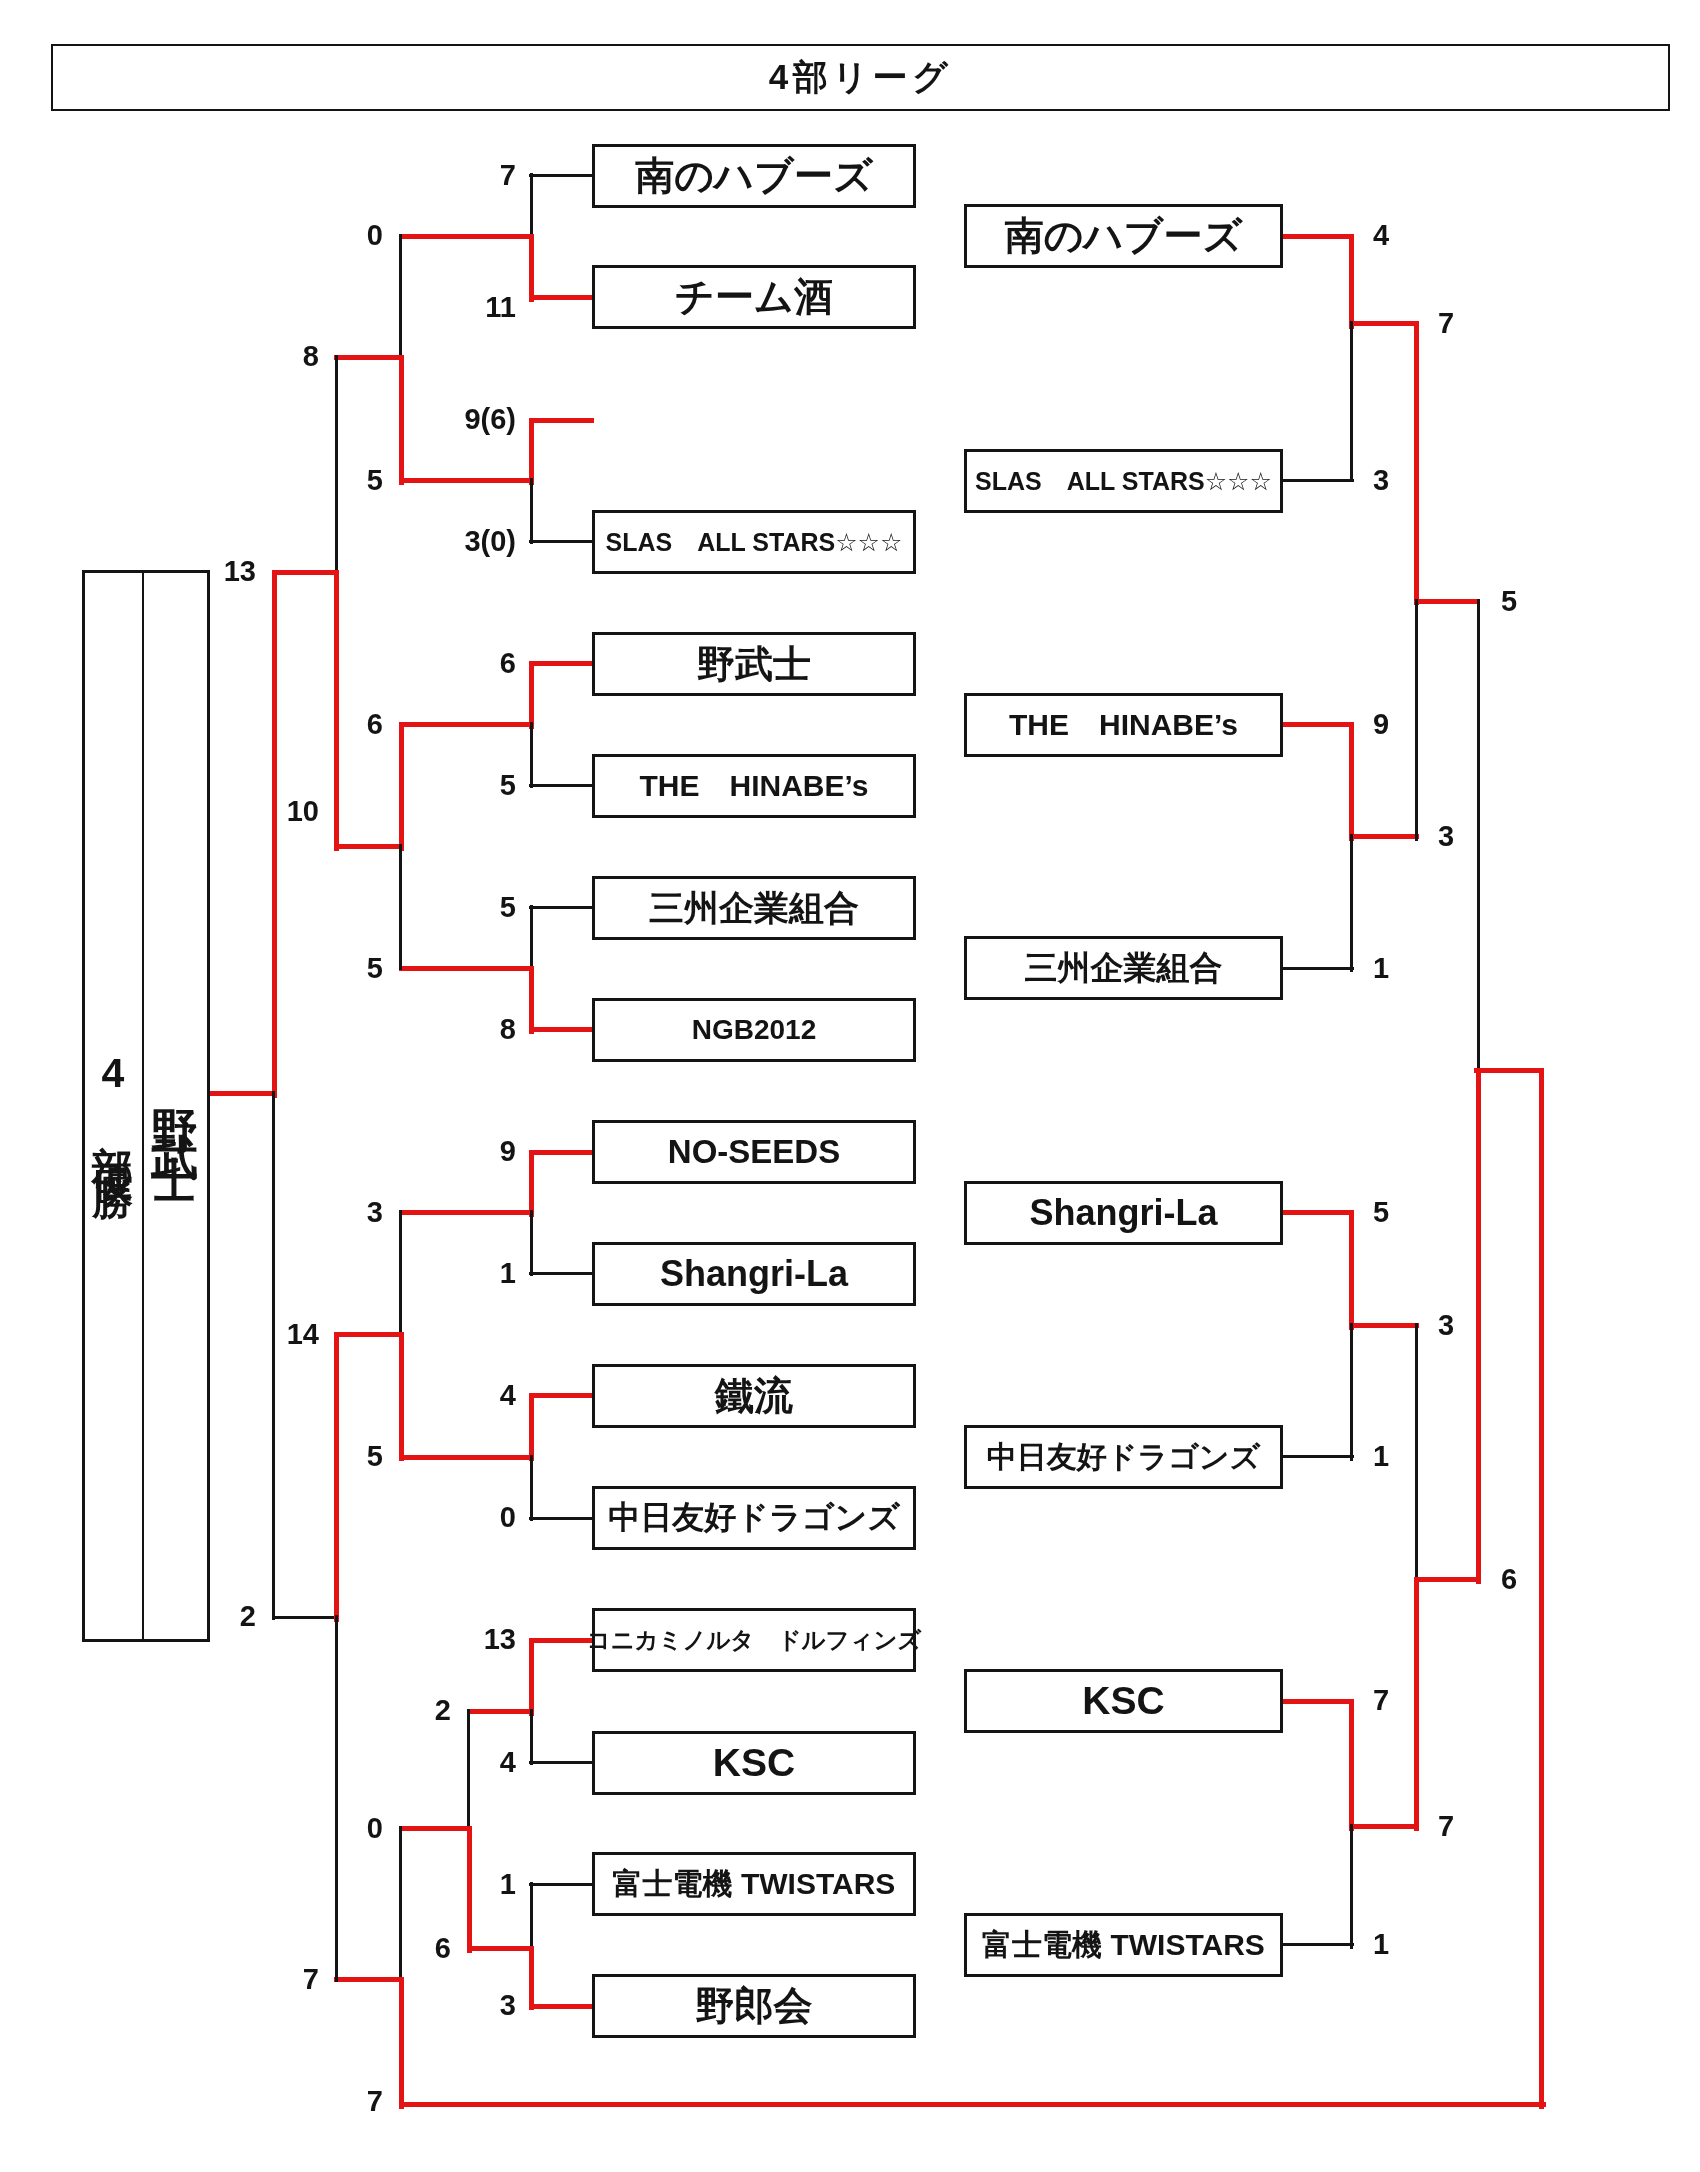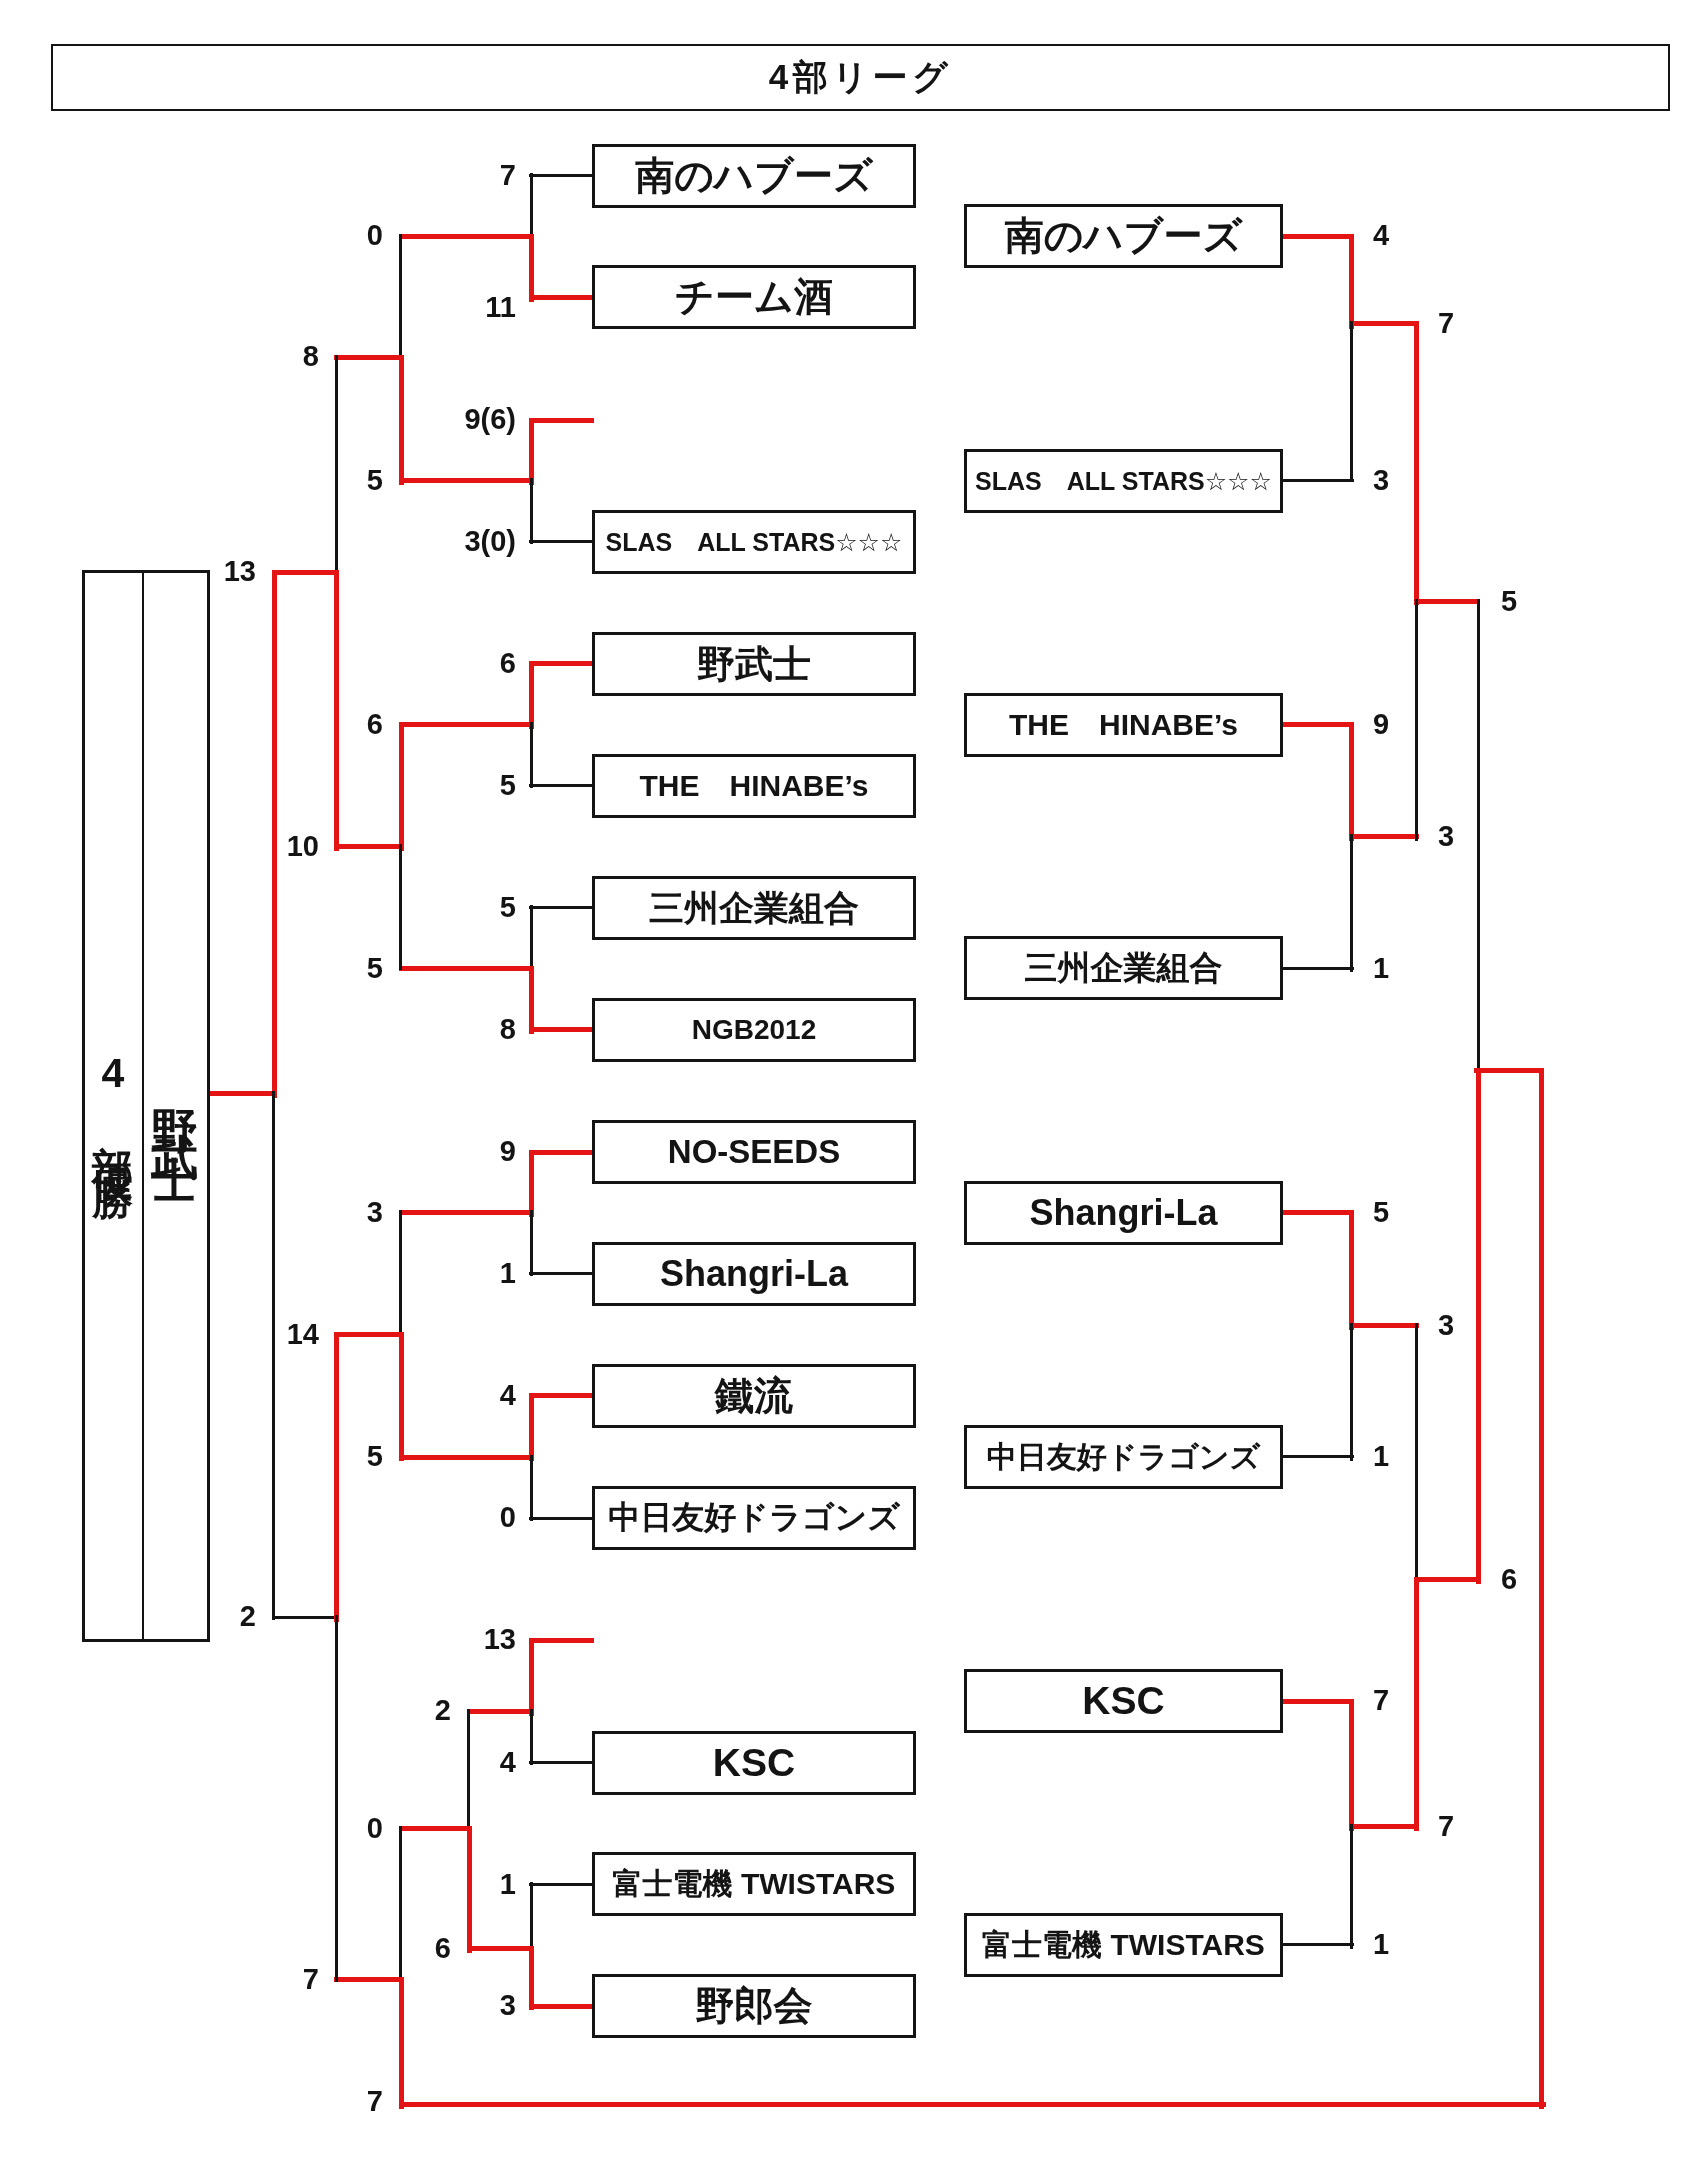--- a/index.html
+++ b/index.html
@@ -147,20 +147,21 @@
   <div class="tb" style="left:592px;top:265px;width:324px;height:64px;font-size:39px">チーム酒</div>
   <div class="tb" style="left:592px;top:510px;width:324px;height:64px;font-size:25px">SLAS　ALL STARS☆☆☆</div>
   <div class="tb" style="left:592px;top:632px;width:324px;height:64px;font-size:38px">野武士</div>
   <div class="tb" style="left:592px;top:754px;width:324px;height:64px;font-size:30px">THE　HINABE’s</div>
   <div class="tb" style="left:592px;top:876px;width:324px;height:64px;font-size:35px">三州企業組合</div>
   <div class="tb" style="left:592px;top:998px;width:324px;height:64px;font-size:28px">NGB2012</div>
   <div class="tb" style="left:592px;top:1120px;width:324px;height:64px;font-size:33px">NO-SEEDS</div>
   <div class="tb" style="left:592px;top:1242px;width:324px;height:64px;font-size:36px">Shangri-La</div>
   <div class="tb" style="left:592px;top:1364px;width:324px;height:64px;font-size:39px">鐵流</div>
   <div class="tb" style="left:592px;top:1486px;width:324px;height:64px;font-size:32px">中日友好ドラゴンズ</div>
+  <div class="tb" style="left:592px;top:1608px;width:324px;height:64px;font-size:23.4px">コニカミノルタ　ドルフィンズ</div>
   <div class="tb" style="left:592px;top:1731px;width:324px;height:64px;font-size:39px">KSC</div>
   <div class="tb" style="left:592px;top:1852px;width:324px;height:64px;font-size:30px">富士電機 TWISTARS</div>
   <div class="tb" style="left:592px;top:1974px;width:324px;height:64px;font-size:39px">野郎会</div>
 
   <div class="tb" style="left:964px;top:204px;width:319px;height:64px;font-size:39px">南のハブーズ</div>
   <div class="tb" style="left:964px;top:449px;width:319px;height:64px;font-size:25px">SLAS　ALL STARS☆☆☆</div>
   <div class="tb" style="left:964px;top:693px;width:319px;height:64px;font-size:30px">THE　HINABE’s</div>
   <div class="tb" style="left:964px;top:936px;width:319px;height:64px;font-size:33px">三州企業組合</div>
   <div class="tb" style="left:964px;top:1181px;width:319px;height:64px;font-size:36px">Shangri-La</div>
   <div class="tb" style="left:964px;top:1425px;width:319px;height:64px;font-size:30px">中日友好ドラゴンズ</div>
@@ -187,21 +188,21 @@
   <div class="sc ra" style="left:292px;top:216px;width:91px">0</div>
   <div class="sc ra" style="left:292px;top:461px;width:91px">5</div>
   <div class="sc ra" style="left:292px;top:705px;width:91px">6</div>
   <div class="sc ra" style="left:292px;top:949px;width:91px">5</div>
   <div class="sc ra" style="left:292px;top:1193px;width:91px">3</div>
   <div class="sc ra" style="left:292px;top:1437px;width:91px">5</div>
   <div class="sc ra" style="left:360px;top:1691px;width:91px">2</div>
   <div class="sc ra" style="left:360px;top:1929px;width:91px">6</div>
 
   <div class="sc ra" style="left:228px;top:337px;width:91px">8</div>
-  <div class="sc ra" style="left:228px;top:827px;width:91px">10</div>
+  <div class="sc ra" style="left:228px;top:792px;width:91px">10</div>
   <div class="sc ra" style="left:228px;top:1315px;width:91px">14</div>
   <div class="sc ra" style="left:292px;top:1809px;width:91px">0</div>
   <div class="sc ra" style="left:228px;top:1960px;width:91px">7</div>
   <div class="sc ra" style="left:292px;top:2082px;width:91px">7</div>
   <div class="sc ra" style="left:165px;top:552px;width:91px">13</div>
   <div class="sc ra" style="left:165px;top:1597px;width:91px">2</div>
 
   <div class="sc la" style="left:1373px;top:216px;width:113px">4</div>
   <div class="sc la" style="left:1373px;top:461px;width:113px">3</div>
   <div class="sc la" style="left:1373px;top:705px;width:113px">9</div>

